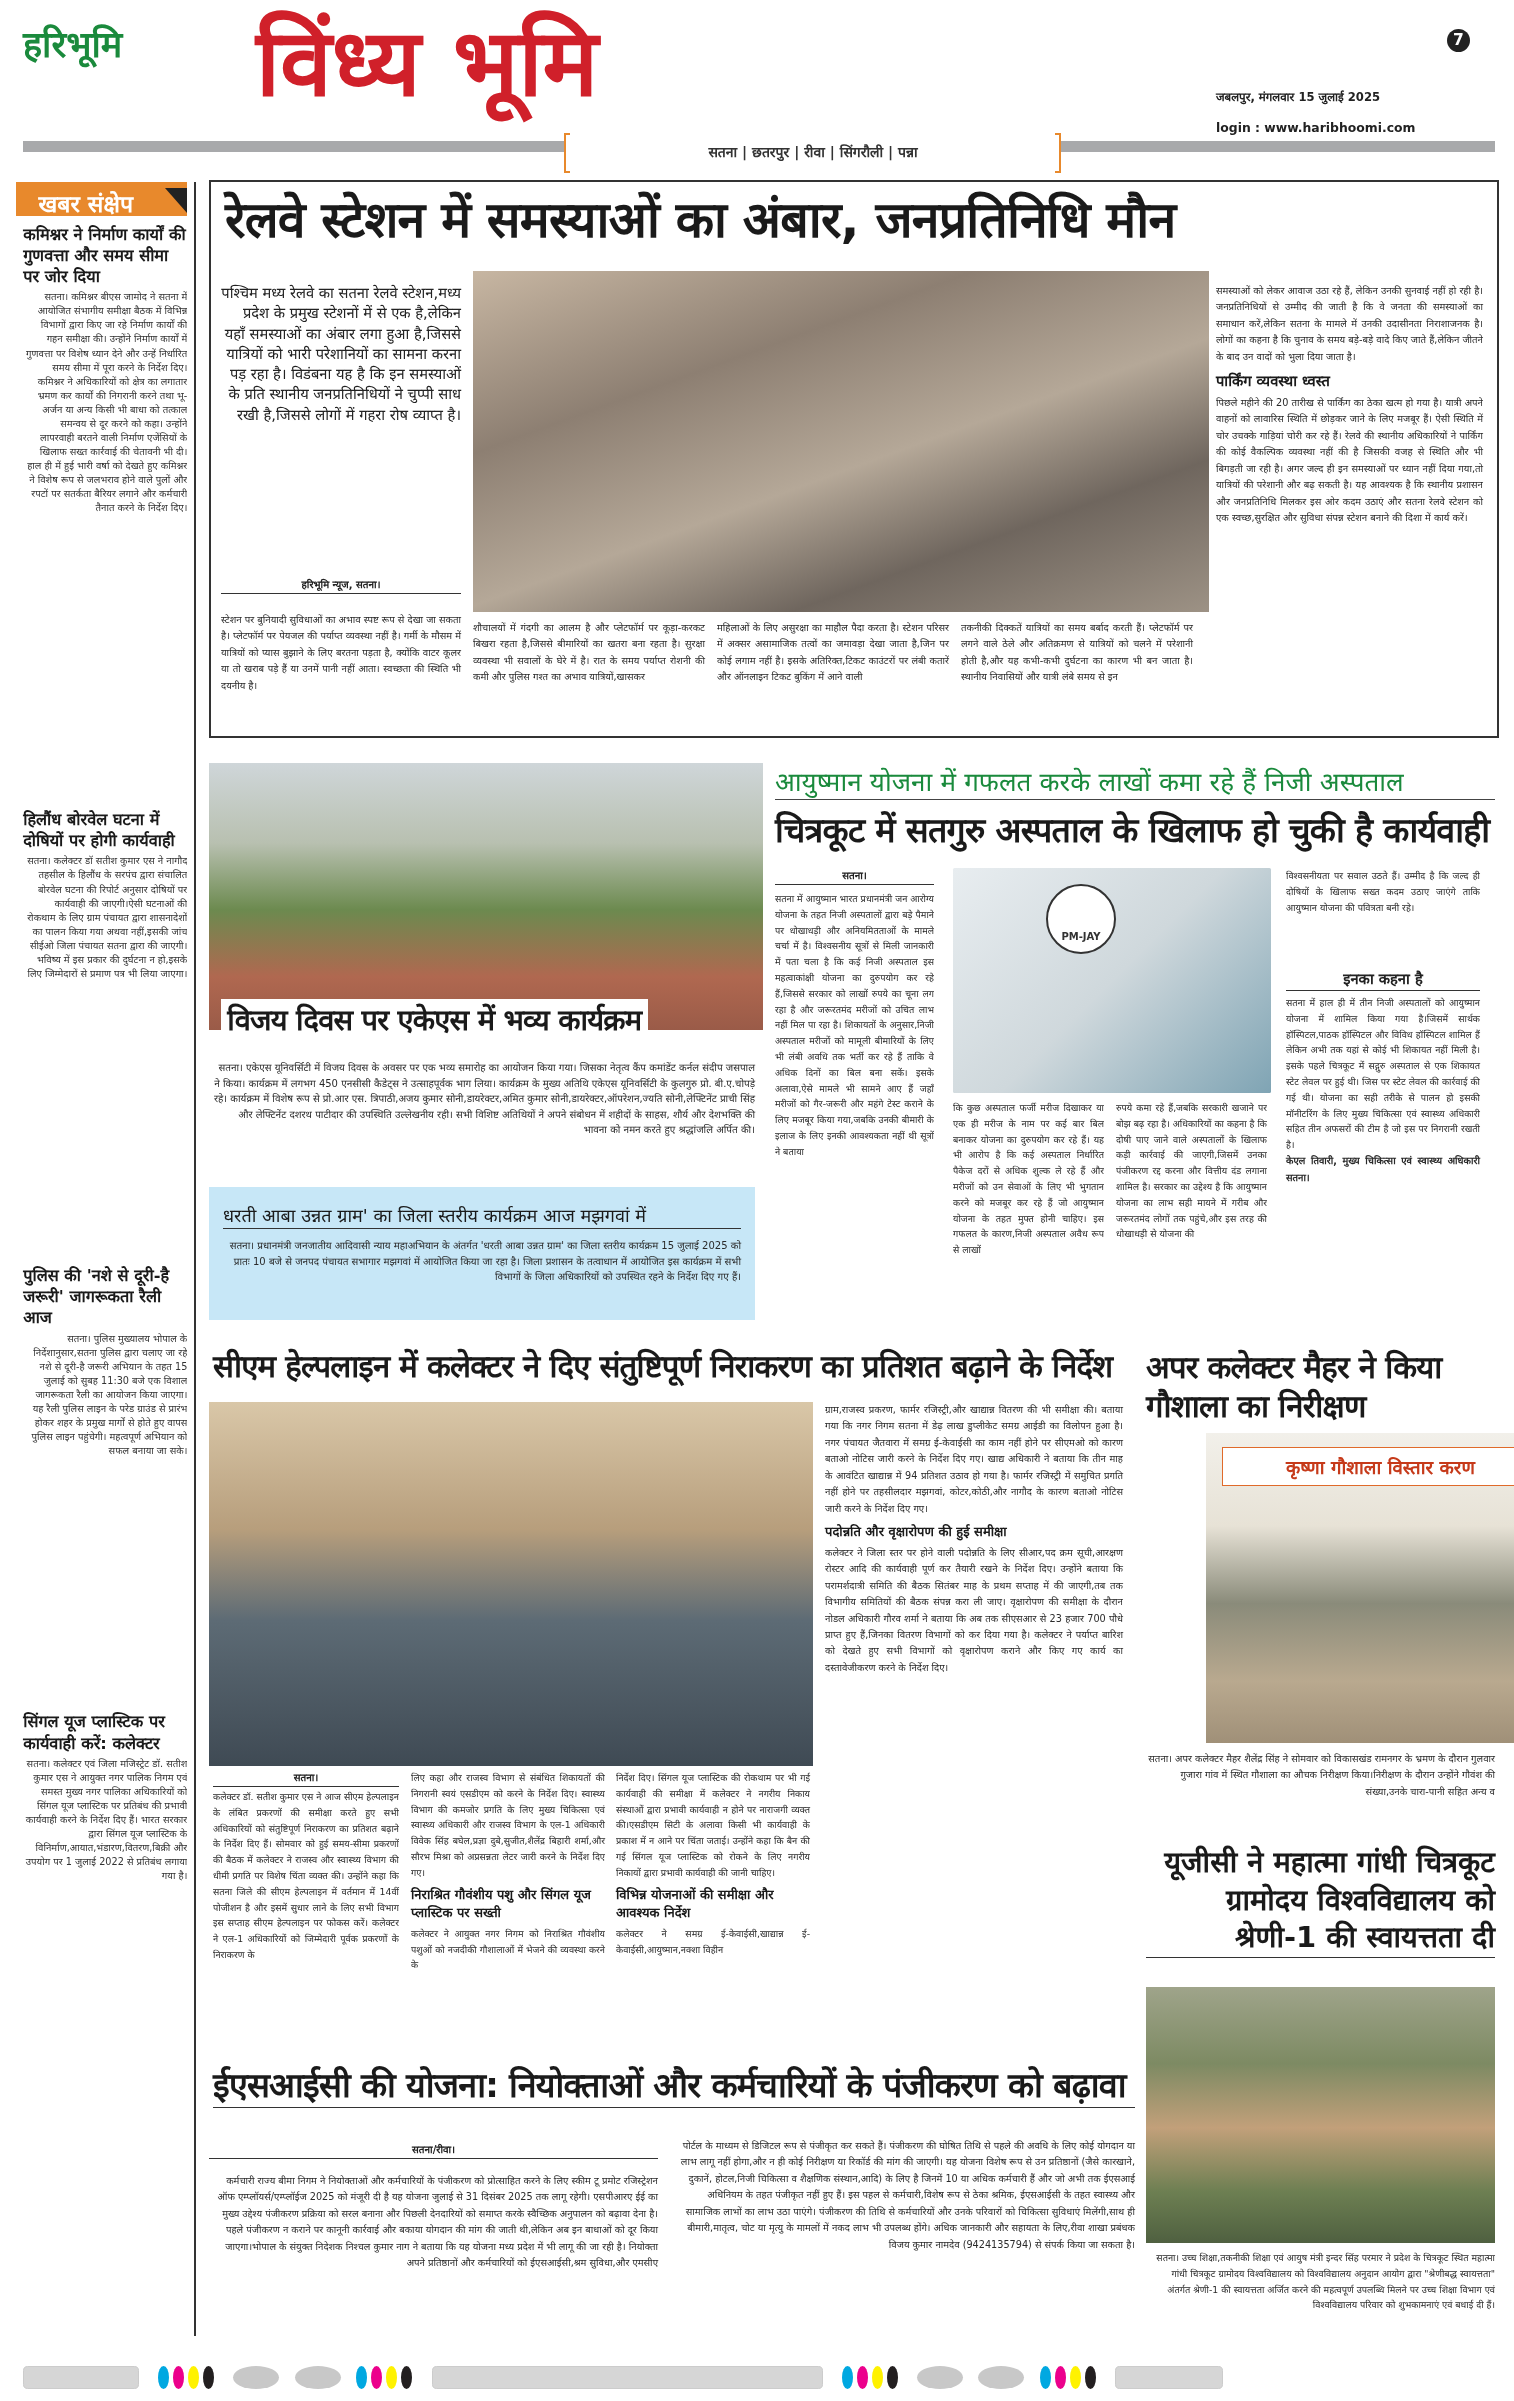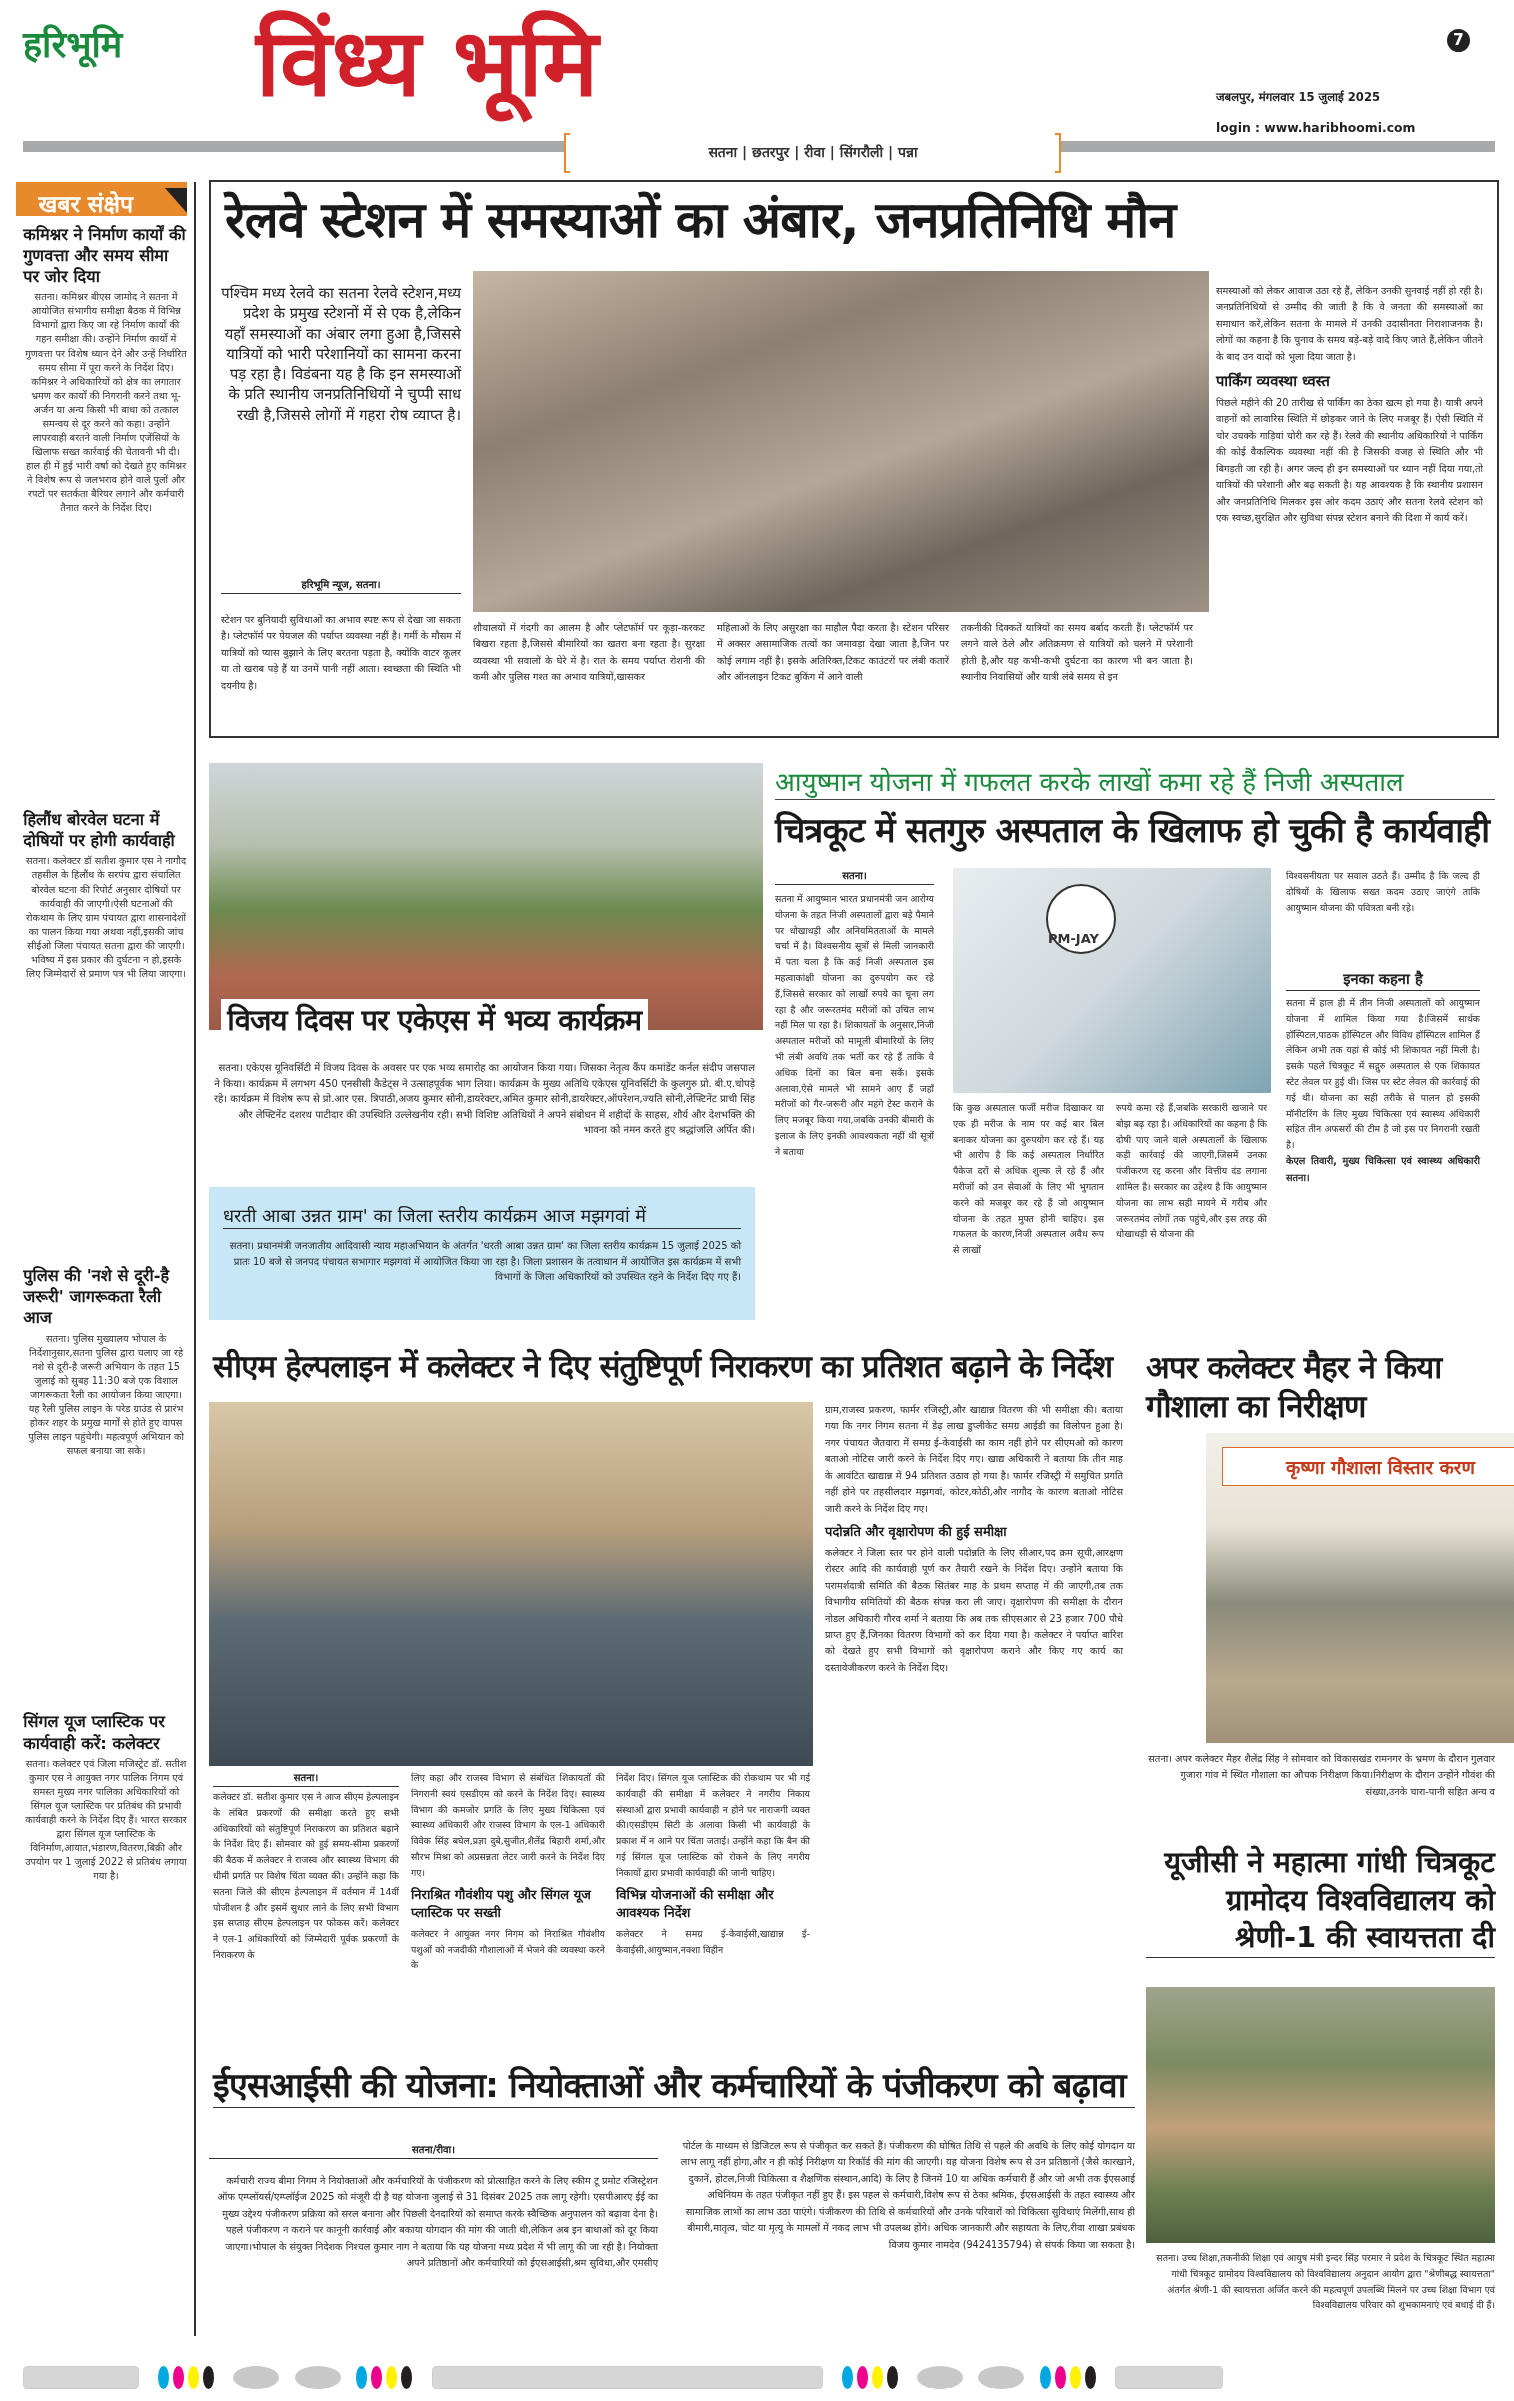--- a/index.html
+++ b/index.html
@@ -12,21 +12,21 @@
 .login{left:1216px;top:120px;font-size:12.4px;font-weight:bold;color:#222}
 .greybar{top:141px;height:11px;background:#a8a9ab}
 .bracket{top:133px;height:40px;width:6.2px;border:2.3px solid #e8892c;}
 .bracket.l{left:564px;border-right:none}
 .bracket.r{left:1055px;border-left:none}
 .regions{left:573px;top:142px;width:480px;text-align:center;font-size:14px;font-weight:bold;color:#333}
 .sidebar{left:15.5px;top:182px;width:180px;height:2154px;border-right:2.3px solid #333;padding-right:6.2px}
 .side-tag{background:#e8892c;color:#fff;font-size:23px;font-weight:bold;padding:4.6px 0 4.6px 23px;position:relative;height:34px}
 .side-tag::after{content:"";position:absolute;right:0;top:6.2px;border-style:solid;border-width:0 22px 25px 0;border-color:transparent #222 transparent transparent}
 .side-h{font-size:16.3px;font-weight:bold;line-height:1.3;margin:7.7px 0 3.1px 7.7px;color:#1a1a1a}
-.side-p{font-size:9.7px;line-height:1.45;margin-left:9.3px;color:#333;text-align:center}
+.side-p{font-size:9.7px;line-height:1.45;margin-left:9.3px;color:#333;text-align:right}
 .box{border:2.3px solid #333}
 .rail-box{left:209px;top:180px;width:1290px;height:558px}
 .rail-head{left:225px;top:184px;font-size:46px;font-weight:bold;color:#1a1a1a;white-space:nowrap;letter-spacing:-0.8px}
 .rail-lede{left:221px;top:283px;width:240px;font-size:14.7px;line-height:1.38;text-align:right;color:#222}
 .byline{font-size:10px;font-weight:bold;text-align:center}
 .photo{background:linear-gradient(135deg,#8a7a6a,#c9b8a0 40%,#7b6e64 70%,#a99a88)}
 .col{font-size:9.7px;line-height:1.7;text-align:justify;color:#2a2a2a}
 .subh{font-size:14.7px;font-weight:bold;color:#1a1a1a;margin:4.6px 0}
 .green-head{left:775px;top:763px;font-size:26px;color:#1a8a3c;border-bottom:1.5px solid #444;width:720px;white-space:nowrap}
 .big-head{font-weight:bold;color:#1a1a1a;white-space:nowrap;letter-spacing:-0.8px}
@@ -92,21 +92,21 @@
 <div class="abs blue-box" style="left:209px;top:1187px;width:546px;height:133px;padding:15.5px 14px">
   <div class="uline" style="font-size:18px;font-weight:normal;color:#1a1a1a;white-space:nowrap">धरती आबा उन्नत ग्राम' का जिला स्तरीय कार्यक्रम आज मझगवां में</div>
   <div class="col" style="margin-top:9.3px;text-align:right;font-size:10px;line-height:1.55">सतना। प्रधानमंत्री जनजातीय आदिवासी न्याय महाअभियान के अंतर्गत 'धरती आबा उन्नत ग्राम' का जिला स्तरीय कार्यक्रम 15 जुलाई 2025 को प्रातः 10 बजे से जनपद पंचायत सभागार मझगवां में आयोजित किया जा रहा है। जिला प्रशासन के तत्वाधान में आयोजित इस कार्यक्रम में सभी विभागों के जिला अधिकारियों को उपस्थित रहने के निर्देश दिए गए हैं।</div>
 </div>
 
 <div class="abs green-head">आयुष्मान योजना में गफलत करके लाखों कमा रहे हैं निजी अस्पताल</div>
 <div class="abs big-head" style="left:775px;top:806px;font-size:34px">चित्रकूट में सतगुरु अस्पताल के खिलाफ हो चुकी है कार्यवाही</div>
 <div class="abs byline uline" style="left:775px;top:868px;width:159px">सतना।</div>
 <div class="abs col" style="left:775px;top:891px;width:159px;font-size:9.3px;height:438px;overflow:hidden">सतना में आयुष्मान भारत प्रधानमंत्री जन आरोग्य योजना के तहत निजी अस्पतालों द्वारा बड़े पैमाने पर धोखाधड़ी और अनियमितताओं के मामले चर्चा में है। विश्वसनीय सूत्रों से मिली जानकारी में पता चला है कि कई निजी अस्पताल इस महत्वाकांक्षी योजना का दुरुपयोग कर रहे हैं,जिससे सरकार को लाखों रुपये का चूना लग रहा है और जरूरतमंद मरीजों को उचित लाभ नहीं मिल पा रहा है। शिकायतों के अनुसार,निजी अस्पताल मरीजों को मामूली बीमारियों के लिए भी लंबी अवधि तक भर्ती कर रहे हैं ताकि वे अधिक दिनों का बिल बना सकें। इसके अलावा,ऐसे मामले भी सामने आए हैं जहाँ मरीजों को गैर-जरूरी और महंगे टेस्ट कराने के लिए मजबूर किया गया,जबकि उनकी बीमारी के इलाज के लिए इनकी आवश्यकता नहीं थी सूत्रों ने बताया</div>
 <div class="abs" style="left:953px;top:868px;width:318px;height:225px;background:linear-gradient(135deg,#e8edf0,#cfd8dc 50%,#7fa4b4);border-radius:1.5px">
-  <div style="position:absolute;left:93px;top:15.5px;width:70px;height:70px;border-radius:50%;background:#fff;border:2.3px solid #333;font-size:13px;font-weight:bold;padding-top:45px;color:#333">PM-JAY</div>
+  <div style="position:absolute;left:93px;top:15.5px;width:70px;height:70px;border-radius:50%;background:#fff;border:2.3px solid #333;text-align:center;font-size:10px;font-weight:bold;padding-top:45px;color:#333">PM-JAY</div>
 </div>
 <div class="abs col" style="left:953px;top:1100px;width:151px;font-size:9.3px;height:229px;overflow:hidden">कि कुछ अस्पताल फर्जी मरीज दिखाकर या एक ही मरीज के नाम पर कई बार बिल बनाकर योजना का दुरुपयोग कर रहे हैं। यह भी आरोप है कि कई अस्पताल निर्धारित पैकेज दरों से अधिक शुल्क ले रहे हैं और मरीजों को उन सेवाओं के लिए भी भुगतान करने को मजबूर कर रहे हैं जो आयुष्मान योजना के तहत मुफ्त होनी चाहिए। इस गफलत के कारण,निजी अस्पताल अवैध रूप से लाखों</div>
 <div class="abs col" style="left:1116px;top:1100px;width:151px;font-size:9.3px;height:229px;overflow:hidden">रुपये कमा रहे हैं,जबकि सरकारी खजाने पर बोझ बढ़ रहा है। अधिकारियों का कहना है कि दोषी पाए जाने वाले अस्पतालों के खिलाफ कड़ी कार्रवाई की जाएगी,जिसमें उनका पंजीकरण रद्द करना और वित्तीय दंड लगाना शामिल है। सरकार का उद्देश्य है कि आयुष्मान योजना का लाभ सही मायने में गरीब और जरूरतमंद लोगों तक पहुंचे,और इस तरह की धोखाधड़ी से योजना की</div>
 <div class="abs col" style="left:1286px;top:868px;width:194px;font-size:9.3px">विश्वसनीयता पर सवाल उठते हैं। उम्मीद है कि जल्द ही दोषियों के खिलाफ सख्त कदम उठाए जाएंगे ताकि आयुष्मान योजना की पवित्रता बनी रहे।</div>
 <div class="abs" style="left:1286px;top:968px;width:194px">
   <div class="uline" style="font-size:14.7px;font-weight:bold;text-align:center">इनका कहना है</div>
   <div class="col" style="font-size:9.3px;margin-top:4.6px">सतना में हाल ही में तीन निजी अस्पतालों को आयुष्मान योजना में शामिल किया गया है।जिसमें सार्थक हॉस्पिटल,पाठक हॉस्पिटल और विविध हॉस्पिटल शामिल हैं लेकिन अभी तक यहां से कोई भी शिकायत नहीं मिली है। इसके पहले चित्रकूट में सद्गुरु अस्पताल से एक शिकायत स्टेट लेवल पर हुई थी। जिस पर स्टेट लेवल की कार्रवाई की गई थी। योजना का सही तरीके से पालन हो इसकी मॉनीटरिंग के लिए मुख्य चिकित्सा एवं स्वास्थ्य अधिकारी सहित तीन अफसरों की टीम है जो इस पर निगरानी रखती है।</div>
   <div class="col" style="font-size:9.7px;font-weight:bold">केएल तिवारी, मुख्य चिकित्सा एवं स्वास्थ्य अधिकारी सतना।</div>
 </div>
 

